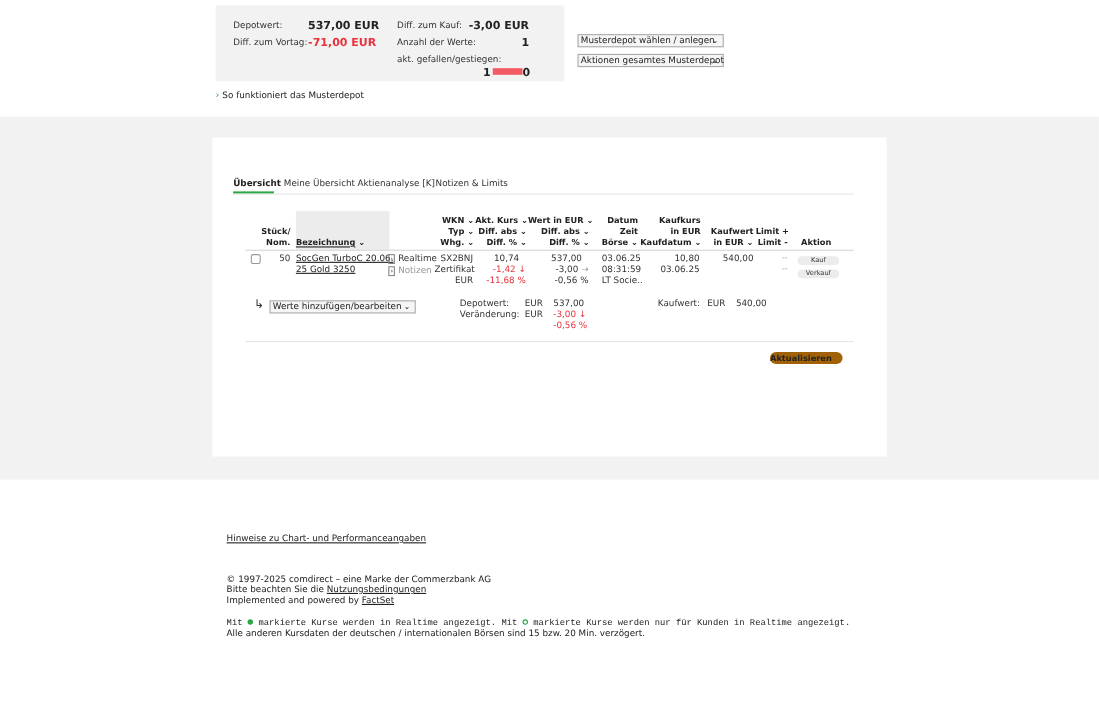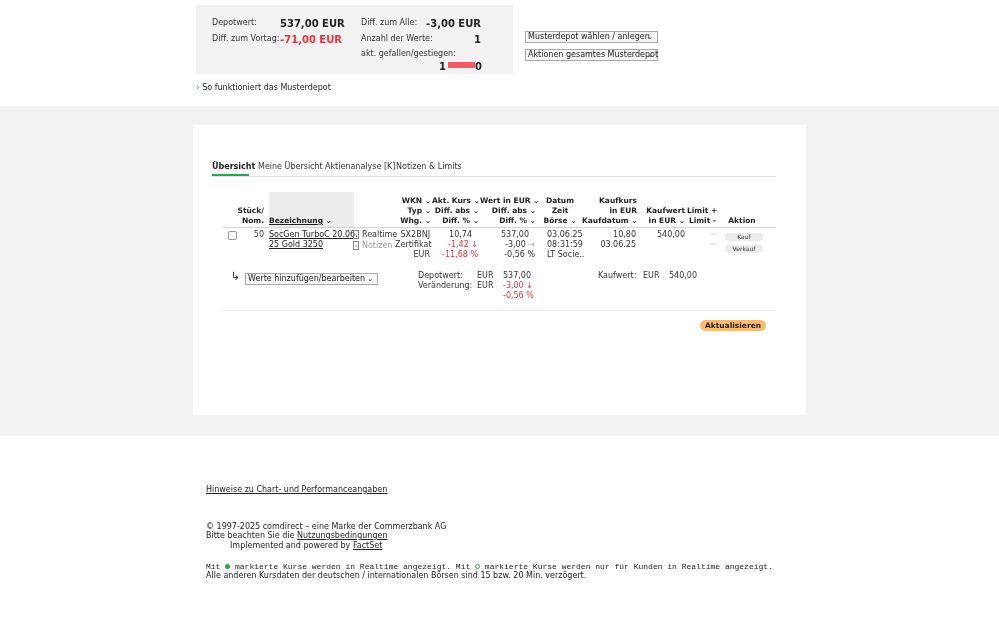--- a/index.html
+++ b/index.html
@@ -17,35 +17,35 @@
   .grey-band { left: 0; top: 106px; width: 999px; height: 330px; background: #f2f2f2; }
   .panel { left: 193px; top: 125px; width: 613px; height: 290px; background: #fff; }
   .tab { font-size: 8px; color: #333; white-space: nowrap; }
   .tab.active { font-weight: bold; color: #222; }
   .tab-underline { background: #27a745; height: 2px; }
   .th { font-size: 7.5px; font-weight: bold; color: #222; white-space: nowrap; text-align: right; line-height: 10px; }
   .td { font-size: 8px; color: #333; white-space: nowrap; line-height: 10px; }
   .r { text-align: right; }
   .link { text-decoration: underline; color: #222; }
   .pill { background: #ececec; border-radius: 6px; font-size: 6px; color: #333; text-align: center; height: 8px; line-height: 8px; }
-  .pill-big { background: #fdba74; border-radius: 6px; font-size: 7.5px; font-weight: bold; color: #222; text-align: center; height: 11px; line-height: 11px; }
+  .pill-big { background: #a16207; border-radius: 6px; font-size: 7.5px; font-weight: bold; color: #222; height: 11px; line-height: 11px; }
   .sep { background: #e5e5e5; height: 1px; }
   .footer-text { font-size: 8px; color: #222; white-space: nowrap; line-height: 9.5px; }
   .dot-full { display: inline-block; width: 5px; height: 5px; border-radius: 50%; background: #27a745; vertical-align: middle; }
   .dot-ring { display: inline-block; width: 5px; height: 5px; border-radius: 50%; border: 1.2px solid #27a745; vertical-align: middle; }
 </style>
 </head>
 <body>
 
 <div class="abs summary-box"></div>
 <div class="abs sum-label" style="left:212px;top:18px;">Depotwert:</div>
 <div class="abs sum-val" style="left:280px;top:18px;width:62px;">537,00 EUR</div>
 <div class="abs sum-label" style="left:212px;top:34px;">Diff. zum Vortag:</div>
 <div class="abs sum-val neg" style="left:280px;top:34px;width:62px;">-71,00 EUR</div>
-<div class="abs sum-label" style="left:361px;top:18px;">Diff. zum Alle:</div>
+<div class="abs sum-label" style="left:361px;top:18px;">Diff. zum Kauf:</div>
 <div class="abs sum-val" style="left:420px;top:18px;width:61px;">-3,00 EUR</div>
 <div class="abs sum-label" style="left:361px;top:34px;">Anzahl der Werte:</div>
 <div class="abs sum-val" style="left:440px;top:34px;width:41px;">1</div>
 <div class="abs sum-label" style="left:361px;top:49px;">akt. gefallen/gestiegen:</div>
 <div class="abs sum-val" style="left:430px;top:61px;width:16px;">1</div>
 <div class="abs bar-red" style="left:448px;top:62px;width:27px;height:6px;"></div>
 <div class="abs sum-val" style="left:474px;top:61px;width:8px;">0</div>
 
 <div class="abs select" style="left:525px;top:31px;width:133px;">
   <span>Musterdepot wählen / anlegen</span>
@@ -87,21 +87,21 @@
 <div class="abs th" style="left:432px;top:196px;width:47px;">
   <div><span>Akt. Kurs</span> ⌄</div>
     <div><span>Diff. abs</span> ⌄</div>
     <div><span>Diff. %</span> ⌄</div>
 </div>
 <div class="abs th" style="left:480px;top:196px;width:56px;">
   <div><span>Wert in EUR</span> ⌄</div>
     <div><span>Diff. abs</span> ⌄</div>
     <div><span>Diff. %</span> ⌄</div>
 </div>
-<div class="abs th" style="left:540px;top:196px;width:40px;text-align:center;">
+<div class="abs th" style="left:540px;top:196px;width:40px;">
   <div>Datum</div>
     <div>Zeit</div>
     <div><span>Börse</span> ⌄</div>
 </div>
 <div class="abs th" style="left:582px;top:196px;width:55px;">
   <div>Kaufkurs</div>
     <div>in EUR</div>
     <div><span>Kaufdatum</span> ⌄</div>
 </div>
 <div class="abs th" style="left:640px;top:206px;width:45px;">
@@ -184,19 +184,19 @@
 <div class="abs td" style="left:669px;top:271px;">540,00</div>
 
 <div class="abs sep" style="left:223px;top:310px;width:553px;"></div>
 <div class="abs pill-big" style="left:700px;top:320px;width:66px;">Aktualisieren</div>
 
 <div class="abs footer-text link" style="left:206px;top:485px;">Hinweise zu Chart- und Performanceangaben</div>
 <div class="abs footer-text" style="left:206px;top:522px;">© 1997-2025 comdirect – eine Marke der Commerzbank AG</div>
 <div class="abs footer-text" style="left:206px;top:531px;">
   <span>Bitte beachten Sie die </span><span class="link">Nutzungsbedingungen</span>
 </div>
-<div class="abs footer-text" style="left:206px;top:541px;margin-left:24px;">
+<div class="abs footer-text" style="left:206px;top:541px;">
   <span>Implemented and powered by </span><span class="link">FactSet</span>
 </div>
 <div class="abs footer-text" style="left:206px;top:562px;font-family:Liberation Mono, monospace;">
   <span>Mit </span><span class="dot-full"></span><span> markierte Kurse werden in Realtime angezeigt. Mit </span><span class="dot-ring"></span><span> markierte Kurse werden nur für Kunden in Realtime angezeigt.</span>
 </div>
 <div class="abs footer-text" style="left:206px;top:571px;">Alle anderen Kursdaten der deutschen / internationalen Börsen sind 15 bzw. 20 Min. verzögert.</div>
 
 </body></html>

